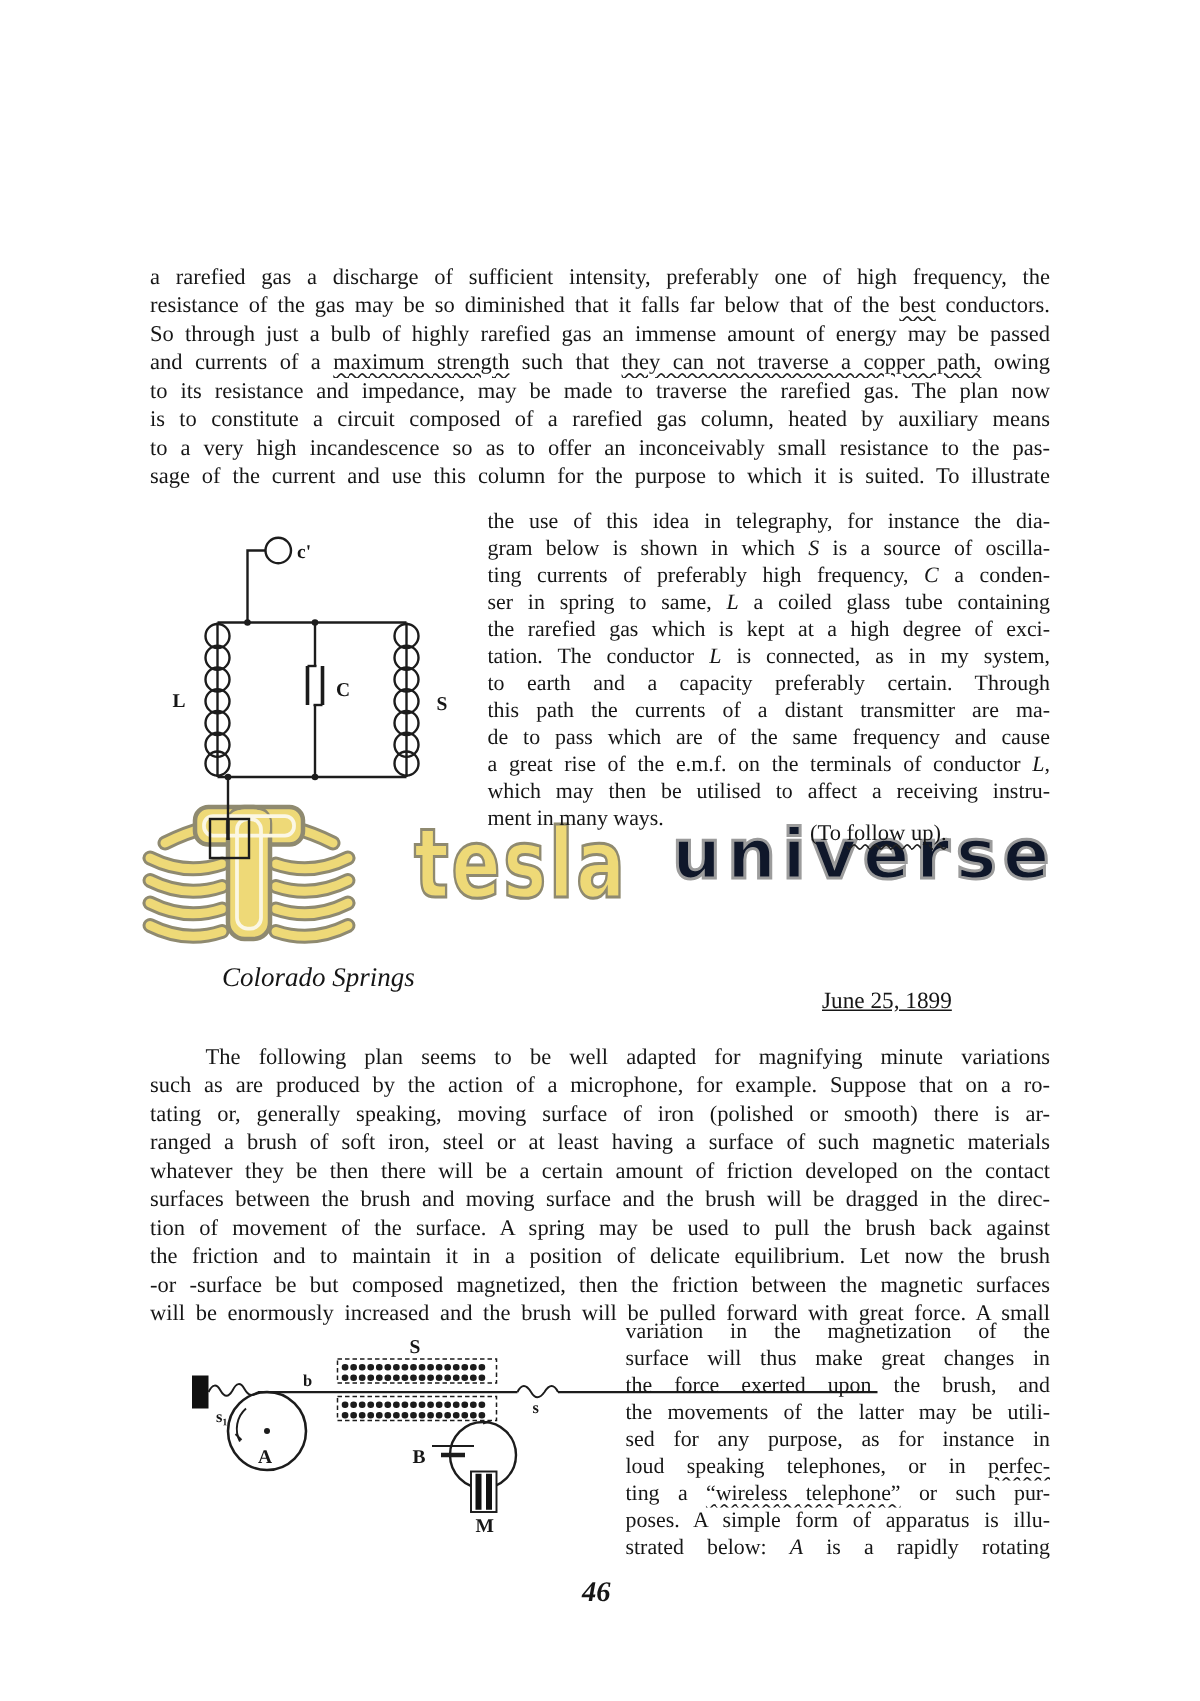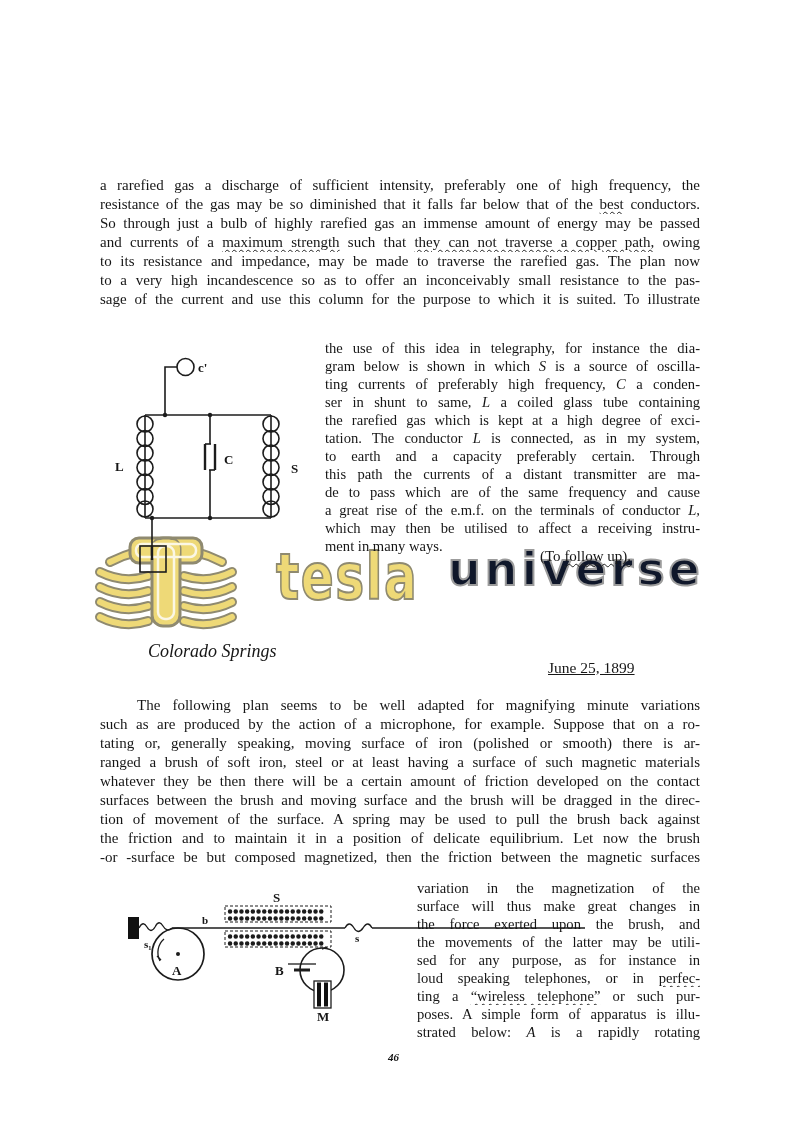--- a/index.html
+++ b/index.html
@@ -11,21 +11,21 @@
   .jl::after{content:"";display:inline-block;width:100%;height:0;}
   .nl{height:19px;line-height:19px;font-size:15px;overflow:hidden;}
   .w18 .jl,.w18 .nl{height:18px;line-height:18px;font-size:14.6px;}
   .indent{padding-left:37px;}
   .wavy{text-decoration:underline;text-decoration-style:wavy;text-decoration-color:#222;
         text-decoration-thickness:1px;text-underline-offset:2px;}
   .var{font-style:italic;}
   .heading-place{position:absolute;left:148px;top:641px;font-style:italic;font-size:18px;z-index:3;}
   .heading-date{position:absolute;left:548px;top:659px;font-size:15.5px;z-index:3;text-decoration:underline;}
   .followup{position:absolute;left:540px;top:548px;font-size:15px;z-index:4;}
-  .pagenum{position:absolute;left:388px;top:1051px;font-size:11px;font-weight:bold;font-style:italic;z-index:3;}
+  .pagenum{position:absolute;left:388px;top:1051px;font-size:19px;font-weight:bold;font-style:italic;z-index:3;}
   
   .wm{position:absolute;z-index:1;}
   .wm-tesla{left:276px;top:545px;font-family:"DejaVu Sans",sans-serif;font-weight:bold;
     font-size:64px;line-height:1;color:#eed977;-webkit-text-stroke:2px #8f8a70;
     transform:scaleX(0.76);transform-origin:left top;letter-spacing:2px;}
   .wm-universe{left:448px;top:546px;font-family:"DejaVu Sans",sans-serif;font-weight:bold;
     font-size:46px;line-height:1;color:#0f172a;-webkit-text-stroke:2px #9c9c9c;letter-spacing:4px;}
   svg{position:absolute;overflow:visible;}
   .fig{z-index:2;}
   .figtext{font-family:"Liberation Serif",serif;font-weight:bold;font-size:13px;fill:#161616;}
@@ -68,29 +68,30 @@
 
   <div class="abs wm wm-tesla">tesla</div>
   <div class="abs wm wm-universe">universe</div>
 
   <div class="block" style="left:100px;top:176px;width:600px">
     <div class="jl"><span>a rarefied gas a discharge of sufficient intensity, preferably one of high frequency, the</span></div>
     <div class="jl"><span>resistance of the gas may be so diminished that it falls far below that of the </span><span class="wavy">best</span><span> conductors.</span></div>
     <div class="jl"><span>So through just a bulb of highly rarefied gas an immense amount of energy may be passed</span></div>
     <div class="jl"><span>and currents of a </span><span class="wavy">maximum strength</span><span> such that </span><span class="wavy">they can not traverse a copper path,</span><span> owing</span></div>
     <div class="jl"><span>to its resistance and impedance, may be made to traverse the rarefied gas. The plan now</span></div>
+    <div class="jl"><span>is to constitute a circuit composed of a rarefied gas column, heated by auxiliary means</span></div>
     <div class="jl"><span>to a very high incandescence so as to offer an inconceivably small resistance to the pas-</span></div>
     <div class="jl"><span>sage of the current and use this column for the purpose to which it is suited. To illustrate</span></div>
   </div>
 
   <div class="block w18" style="left:325px;top:339px;width:375px">
     <div class="jl"><span>the use of this idea in telegraphy, for instance the dia-</span></div>
     <div class="jl"><span>gram below is shown in which </span><span class="var">S</span><span> is a source of oscilla-</span></div>
     <div class="jl"><span>ting currents of preferably high frequency, </span><span class="var">C</span><span> a conden-</span></div>
-    <div class="jl"><span>ser in shunt to same, </span><span class="var">L</span><span> a coiled glass tube containing</span></div>
+    <div class="jl"><span>ser in spring to same, </span><span class="var">L</span><span> a coiled glass tube containing</span></div>
     <div class="jl"><span>the rarefied gas which is kept at a high degree of exci-</span></div>
     <div class="jl"><span>tation. The conductor </span><span class="var">L</span><span> is connected, as in my system,</span></div>
     <div class="jl"><span>to earth and a capacity preferably certain. Through</span></div>
     <div class="jl"><span>this path the currents of a distant transmitter are ma-</span></div>
     <div class="jl"><span>de to pass which are of the same frequency and cause</span></div>
     <div class="jl"><span>a great rise of the e.m.f. on the terminals of conductor </span><span class="var">L,</span></div>
     <div class="jl"><span>which may then be utilised to affect a receiving instru-</span></div>
     <div class="nl"><span>ment in many ways.</span></div>
   </div>
 
@@ -146,20 +147,21 @@
   <div class="block" style="left:100px;top:696px;width:600px">
     <div class="jl indent"><span>The following plan seems to be well adapted for magnifying minute variations</span></div>
     <div class="jl"><span>such as are produced by the action of a microphone, for example. Suppose that on a ro-</span></div>
     <div class="jl"><span>tating or, generally speaking, moving surface of iron (polished or smooth) there is ar-</span></div>
     <div class="jl"><span>ranged a brush of soft iron, steel or at least having a surface of such magnetic materials</span></div>
     <div class="jl"><span>whatever they be then there will be a certain amount of friction developed on the contact</span></div>
     <div class="jl"><span>surfaces between the brush and moving surface and the brush will be dragged in the direc-</span></div>
     <div class="jl"><span>tion of movement of the surface. A spring may be used to pull the brush back against</span></div>
     <div class="jl"><span>the friction and to maintain it in a position of delicate equilibrium. Let now the brush</span></div>
     <div class="jl"><span>-or -surface be but composed magnetized, then the friction between the magnetic surfaces</span></div>
+    <div class="jl"><span>will be enormously increased and the brush will be pulled forward with great force. A small</span></div>
   </div>
 
   <div class="block w18" style="left:417px;top:879px;width:283px">
     <div class="jl"><span>variation in the magnetization of the</span></div>
     <div class="jl"><span>surface will thus make great changes in</span></div>
     <div class="jl"><span>the force exerted upon the brush, and</span></div>
     <div class="jl"><span>the movements of the latter may be utili-</span></div>
     <div class="jl"><span>sed for any purpose, as for instance in</span></div>
     <div class="jl"><span>loud speaking telephones, or in </span><span class="wavy">perfec-</span></div>
     <div class="jl"><span>ting a </span><span class="wavy">“wireless telephone”</span><span> or such pur-</span></div>

